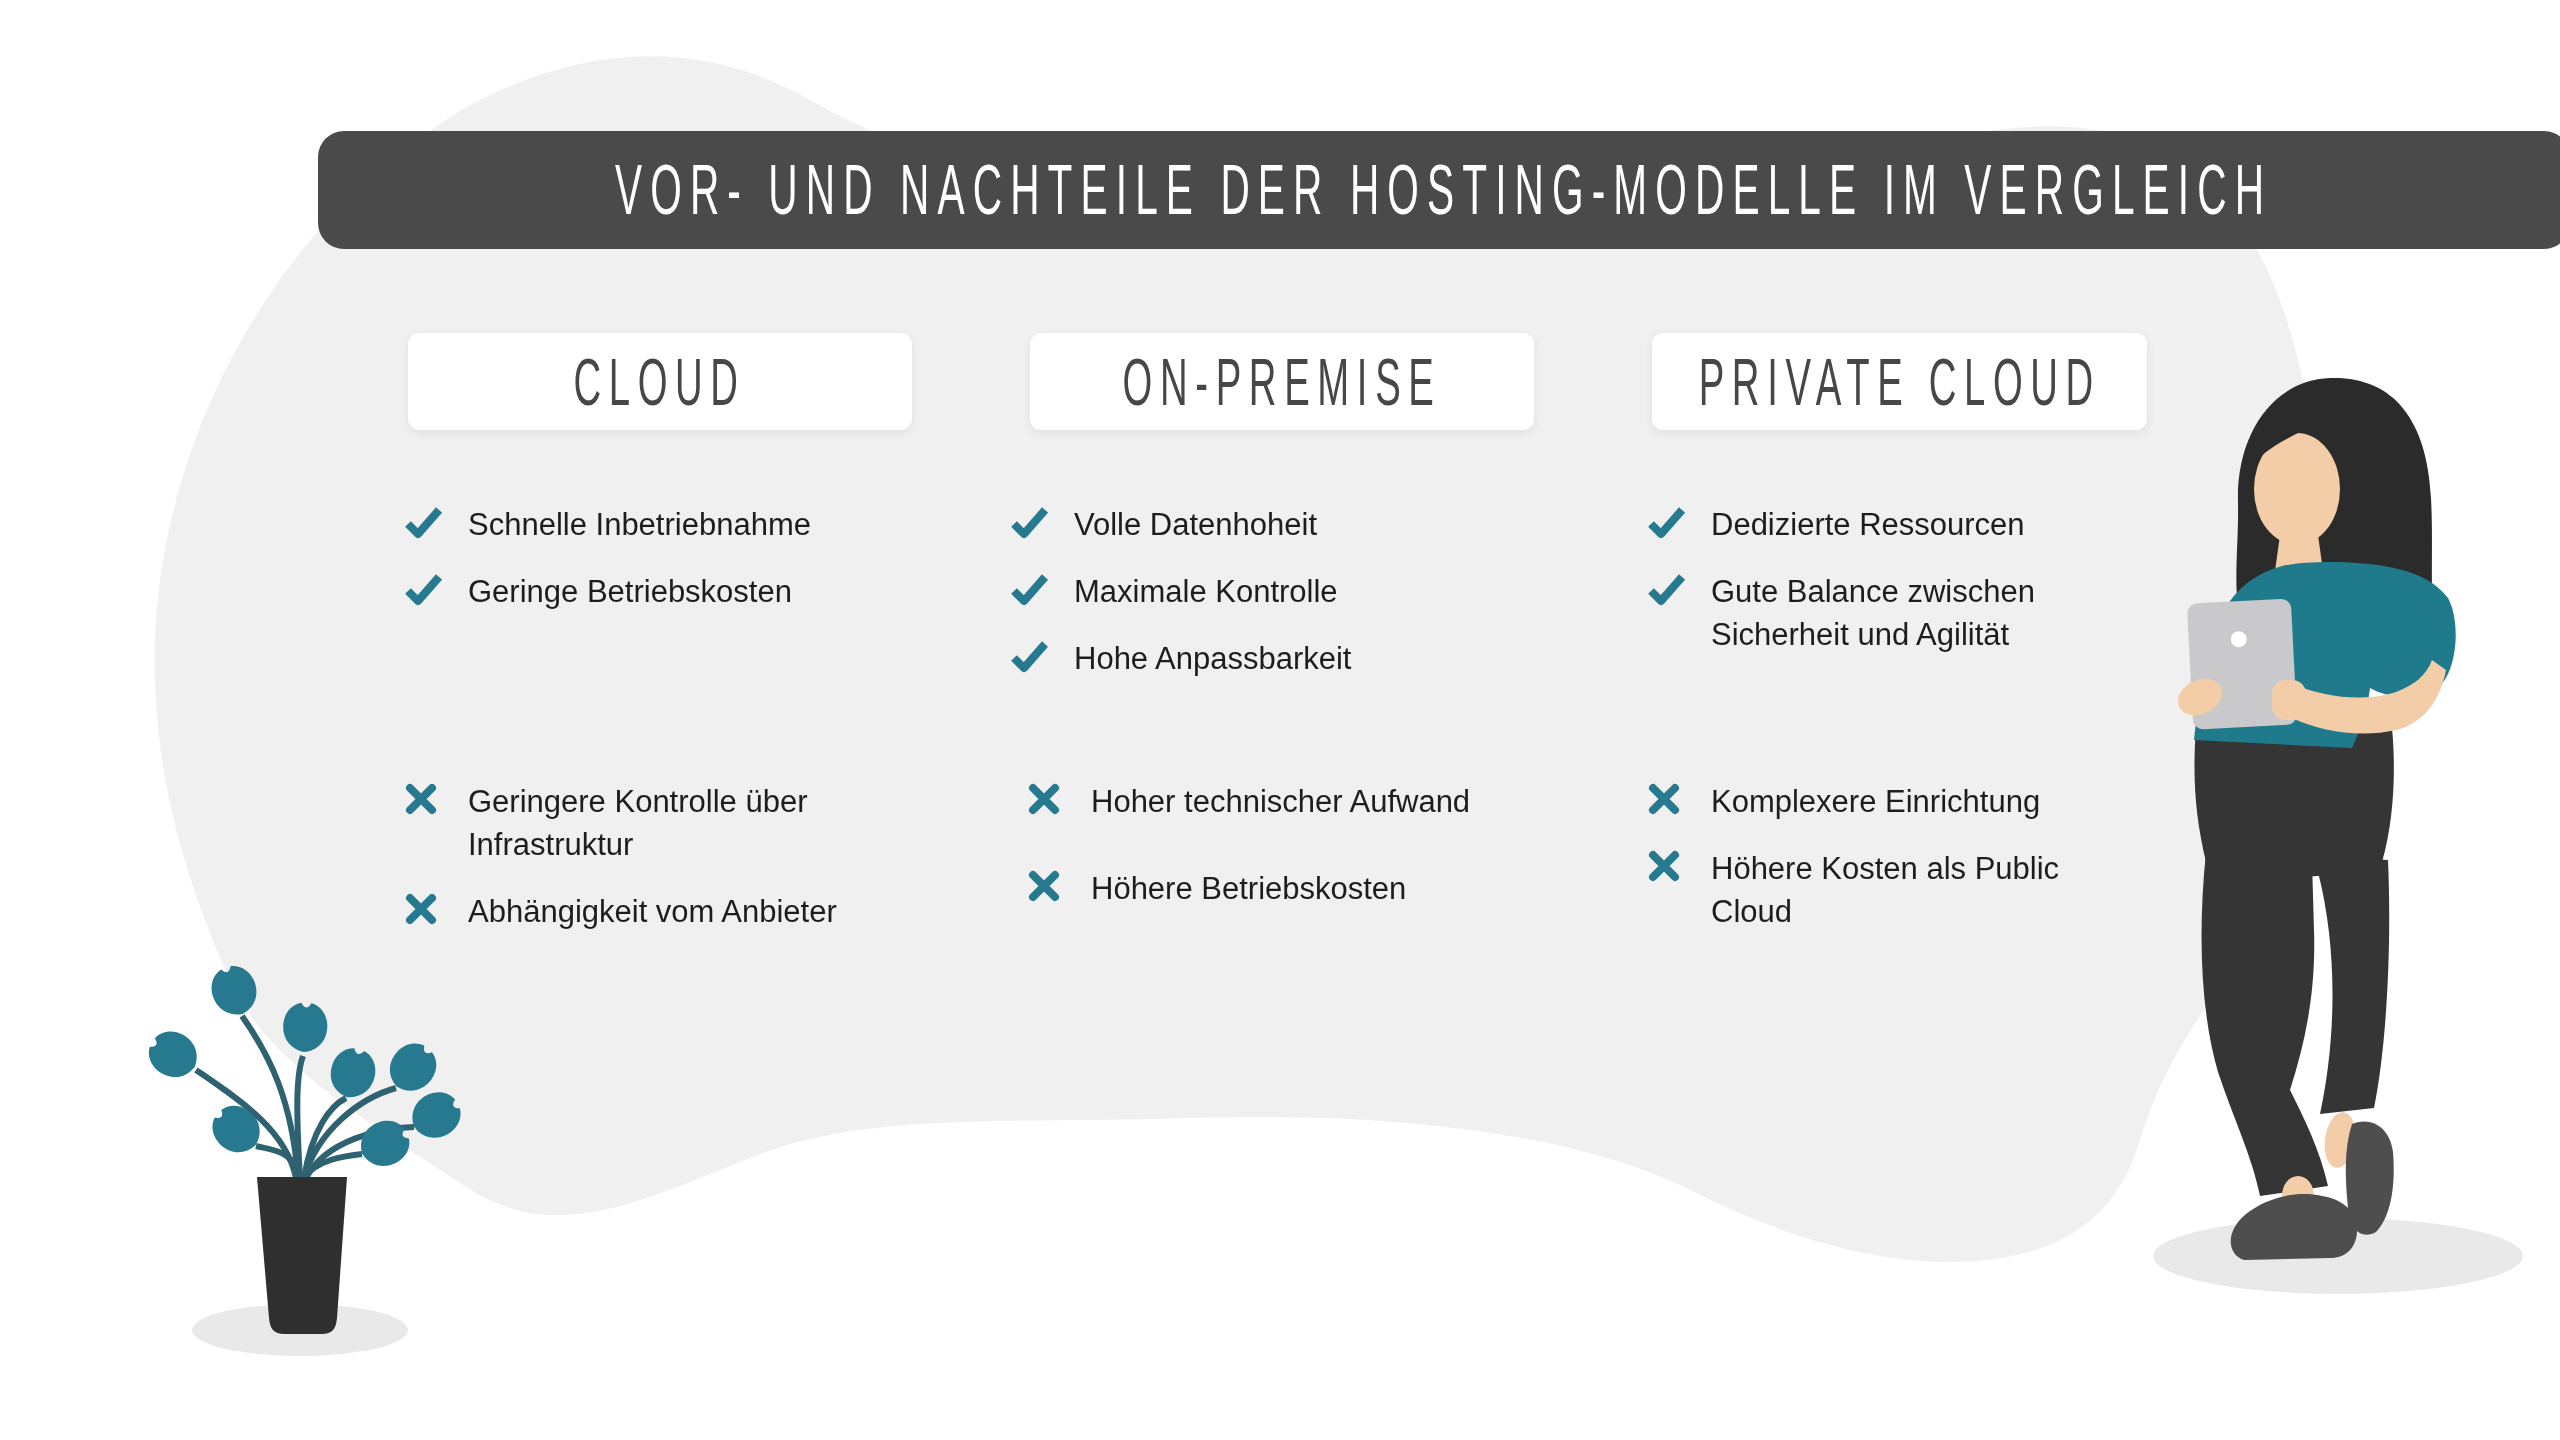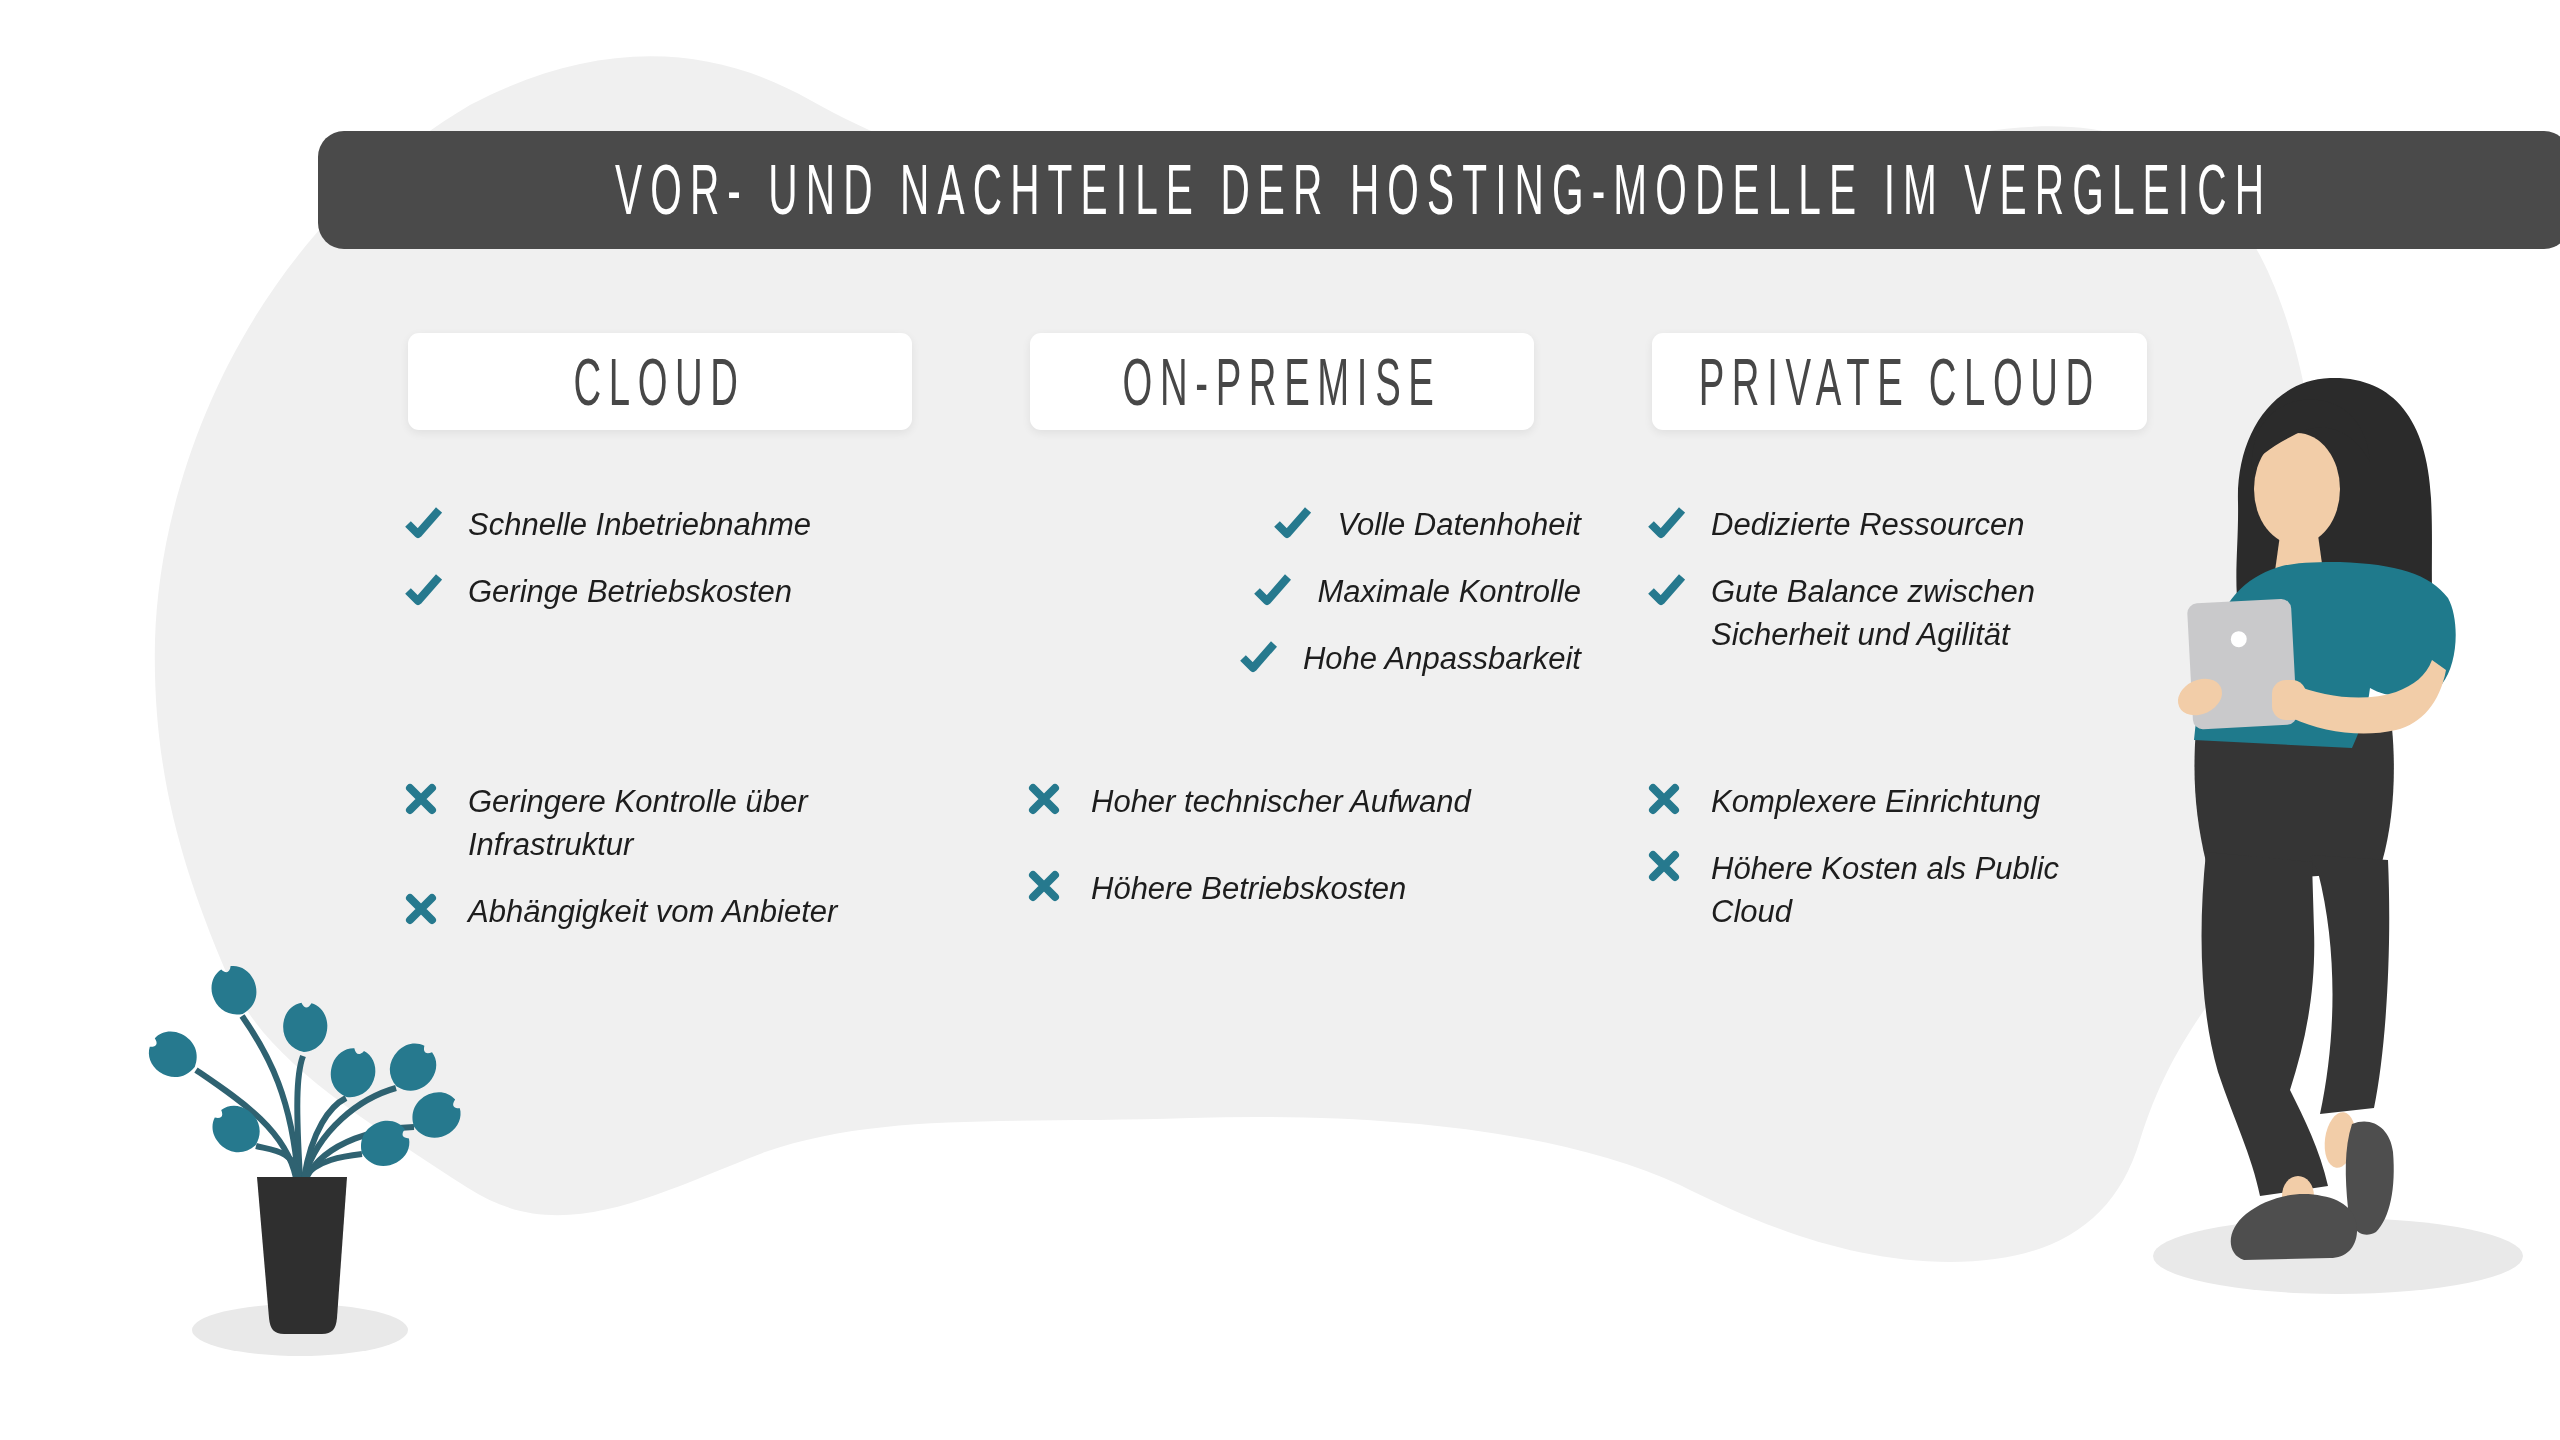--- a/index.html
+++ b/index.html
@@ -32,24 +32,24 @@
     position: absolute; top: 333px; height: 97px;
     background: #FFFFFF; border-radius: 11px;
     box-shadow: 0 3px 10px rgba(0,0,0,0.07);
     display: flex; align-items: center; justify-content: center;
   }
   #header-1 { left: 408px;  width: 504px; }
   #header-2 { left: 1030px; width: 504px; }
   #header-3 { left: 1652px; width: 495px; }
   .col-header .cond { font-size: 66px; color: #474747; }
 
-  .list { position: absolute; display: flex; flex-direction: column; gap: 24px; font-style: italic; }
+  .list { position: absolute; display: flex; flex-direction: column; gap: 24px; }
   #pros-1 { left: 405px;  top: 503px; width: 515px; }
   #cons-1 { left: 405px;  top: 780px; width: 515px; }
-  #pros-2 { left: 1036px; top: 503px; width: 545px; align-items: flex-end; }
+  #pros-2 { left: 1011px; top: 503px; width: 545px; }
   #cons-2 { left: 1028px; top: 780px; width: 545px; gap: 44px; }
   #pros-3 { left: 1648px; top: 503px; width: 480px; }
   #cons-3 { left: 1648px; top: 780px; width: 480px; }
 
   .item { display: flex; align-items: flex-start; font-size: 31px; line-height: 43px; color: #1D1D1D; }
   .item .ic { flex: 0 0 37px; height: 37px; margin-top: 3px; margin-right: 26px; }
   .item .ic svg { display: block; }
 </style>
 </head>
 <body>

